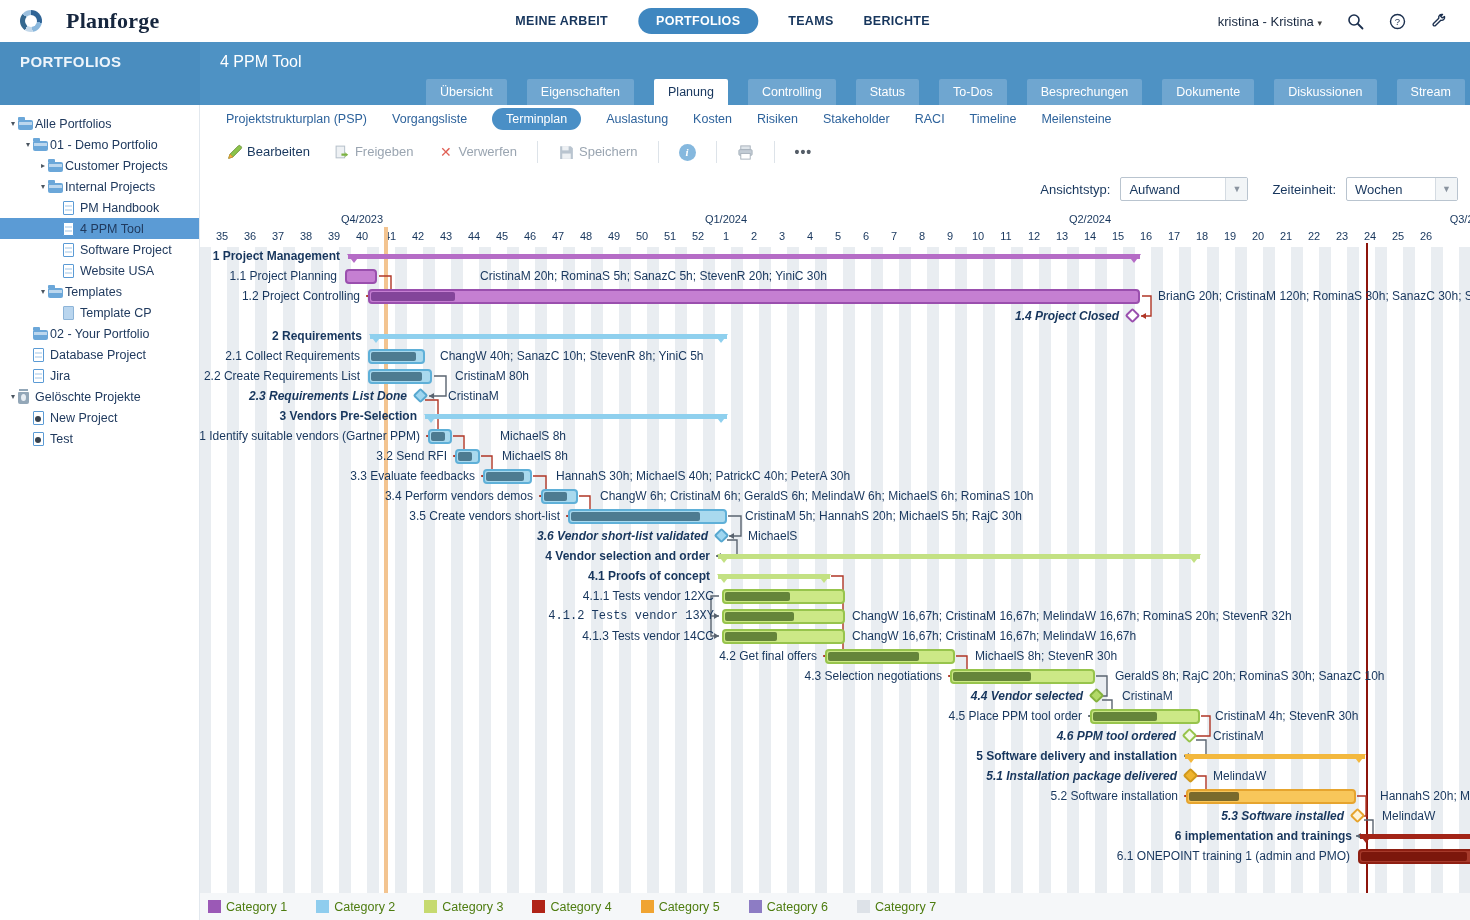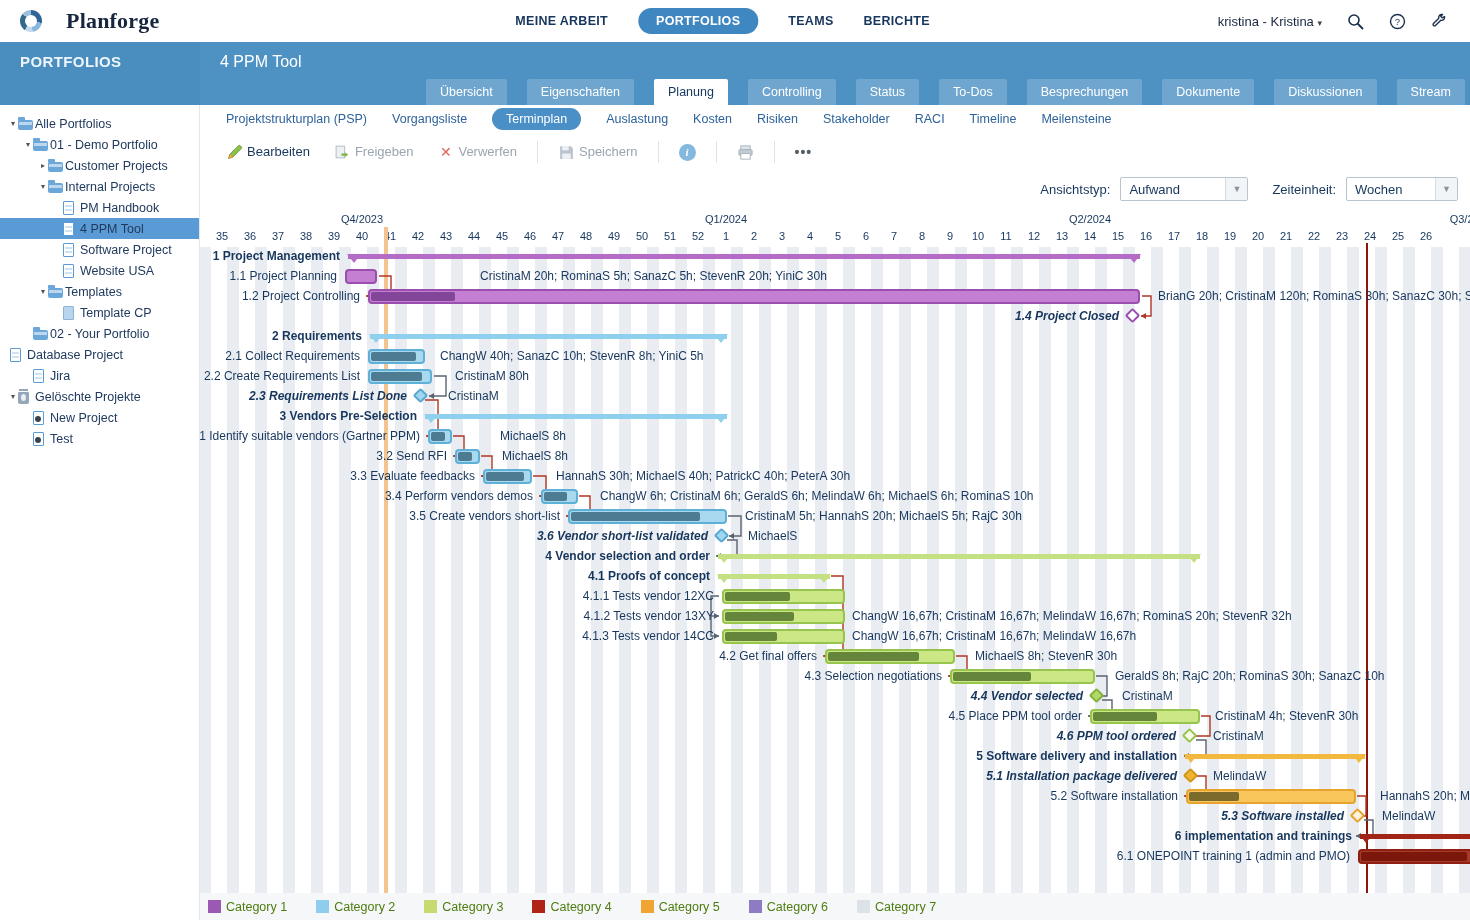--- a/index.html
+++ b/index.html
@@ -307,21 +307,21 @@
       </span>
       <span>Template CP</span>
     </div>
     <div class="tree-row" style="padding-left: 23px;">
       <span class="tree-arrow"></span>
       <span class="tree-ico">
         <span class="icon-folder"></span>
       </span>
       <span>02 - Your Portfolio</span>
     </div>
-    <div class="tree-row" style="">
+    <div class="tree-row" style="padding-left: 23px;">
       <span class="tree-arrow"></span>
       <span class="tree-ico">
         <span class="icon-doc"></span>
       </span>
       <span>Database Project</span>
     </div>
     <div class="tree-row" style="padding-left: 23px;">
       <span class="tree-arrow"></span>
       <span class="tree-ico">
         <span class="icon-doc"></span>
@@ -519,21 +519,21 @@
     <div class="tri" style="left: 517px; top: 367px; border-top-color: rgb(195, 225, 131);"></div>
     <div class="tri" style="left: 617px; top: 367px; border-top-color: rgb(195, 225, 131);"></div>
     <div class="g-name b" style="right: 760px; top: 359px;">4.1 Proofs of concept</div>
     <div class="bar" style="left: 522px; width: 123px; top: 382px; border-color: rgb(151, 196, 76); background: rgb(204, 232, 134);">
       <div class="bar-prog" style="width: 55%; background: rgb(101, 133, 58);"></div>
     </div>
     <div class="g-name" style="right: 756px; top: 379px;">4.1.1 Tests vendor 12XC</div>
     <div class="bar" style="left: 522px; width: 123px; top: 402px; border-color: rgb(151, 196, 76); background: rgb(204, 232, 134);">
       <div class="bar-prog" style="width: 58%; background: rgb(101, 133, 58);"></div>
     </div>
-    <div class="g-name" style="right: 756px; top: 399px;">4.1.2 Tests vendor 13XY</div>
+    <div class="g-name" style="right: 756px; top: 399px; font-family: Liberation Mono, monospace;">4.1.2 Tests vendor 13XY</div>
     <div class="g-res" style="left: 652px; top: 399px;">ChangW 16,67h; CristinaM 16,67h; MelindaW 16,67h; RominaS 20h; StevenR 32h</div>
     <div class="bar" style="left: 522px; width: 123px; top: 422px; border-color: rgb(151, 196, 76); background: rgb(204, 232, 134);">
       <div class="bar-prog" style="width: 44%; background: rgb(101, 133, 58);"></div>
     </div>
     <div class="g-name" style="right: 756px; top: 419px;">4.1.3 Tests vendor 14CC</div>
     <div class="g-res" style="left: 652px; top: 419px;">ChangW 16,67h; CristinaM 16,67h; MelindaW 16,67h</div>
     <div class="bar" style="left: 625px; width: 130px; top: 442px; border-color: rgb(151, 196, 76); background: rgb(204, 232, 134);">
       <div class="bar-prog" style="width: 72%; background: rgb(101, 133, 58);"></div>
     </div>
     <div class="g-name" style="right: 653px; top: 439px;">4.2 Get final offers</div>

